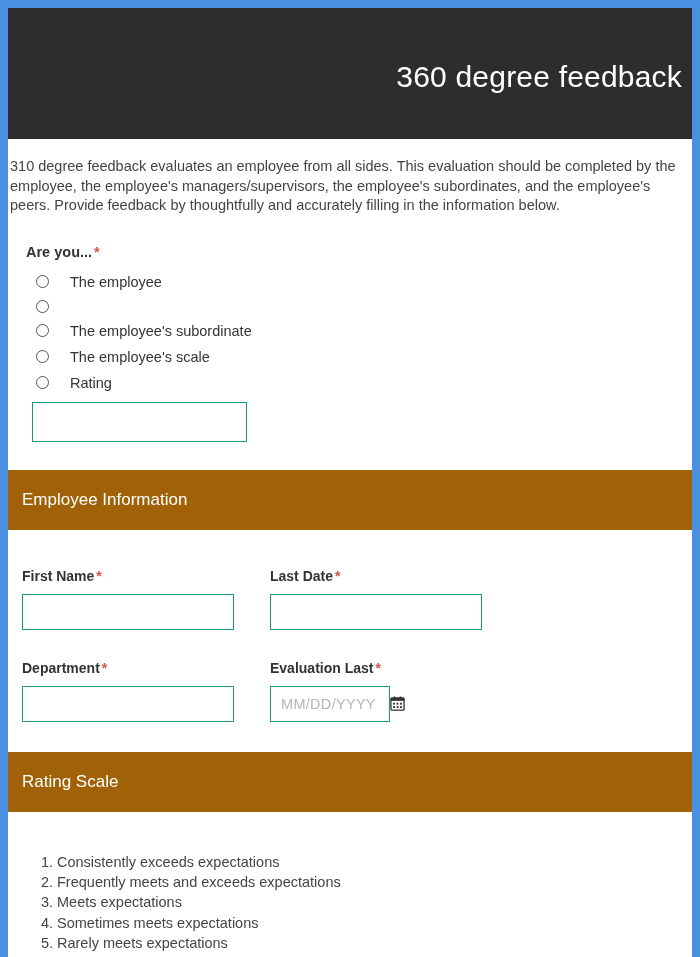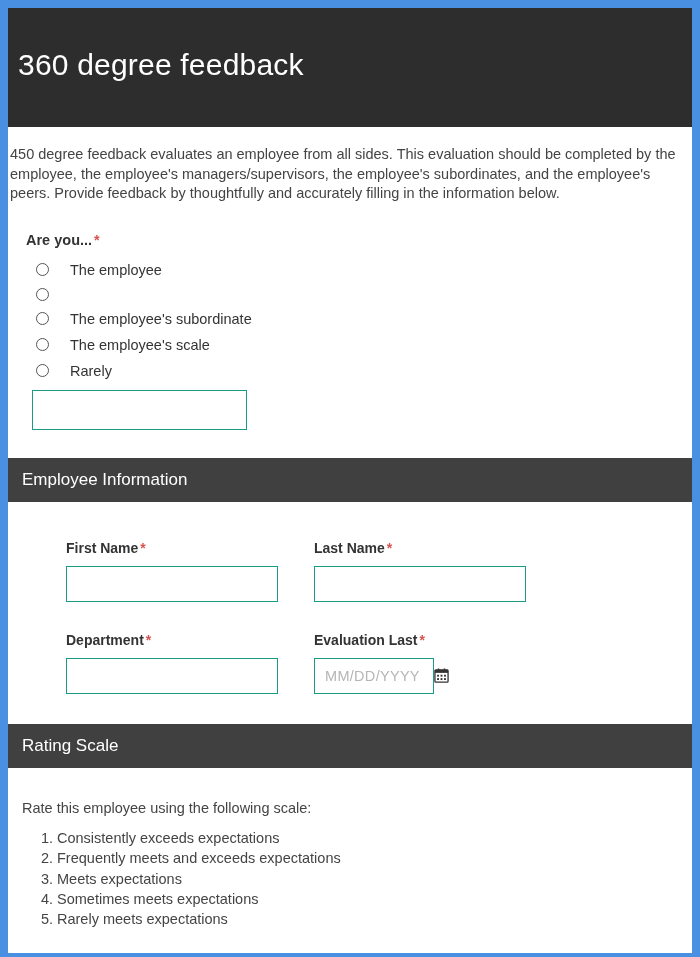--- a/index.html
+++ b/index.html
@@ -9,22 +9,22 @@
     padding: 8px;
     width: 700px;
   }
   .page {
     background: #fff;
     width: 100%;
   }
   .header {
     background: #2d2d2d;
     color: #fff;
-    text-align: left;
-    padding: 40px 10px 45px;
+    text-align: right;
+    padding: 52px 10px 45px;
   }
   .header h1 {
     font-size: 30px;
     font-weight: 400;
     letter-spacing: 0.2px;
   }
   .intro {
     color: #444;
     font-size: 14.5px;
     line-height: 1.35;
@@ -59,29 +59,28 @@
   .other-input {
     margin: 6px 0 0 6px;
     width: 215px;
     height: 40px;
     border: 1px solid #1a9b87;
     background: #fff;
     padding: 6px 8px;
     font-size: 14px;
   }
   .section-bar {
-    background: #404040;
+    background: #a16207;
     color: #fff;
     font-size: 17px;
     font-weight: 400;
-    padding: 12px 14px;
+    padding: 20px 14px;
   }
   .section-body {
     padding: 38px 14px 30px;
-    margin-left: 44px;
   }
   .row {
     display: flex;
     gap: 10px;
     margin-bottom: 30px;
   }
   .col { flex: 0 0 218px; }
   .col + .col { margin-left: 20px; }
   .field-label {
     font-size: 14px;
@@ -128,21 +127,21 @@
 </style>
 </head>
 <body>
 
 <div class="page">
 
   <div class="header">
     <h1>360 degree feedback</h1>
   </div>
 
-  <p class="intro">450 degree feedback evaluates an employee from all sides. This evaluation should be completed by the employee, the employee's managers/supervisors, the employee's subordinates, and the employee's peers. Provide feedback by thoughtfully and accurately filling in the information below.</p>
+  <p class="intro">310 degree feedback evaluates an employee from all sides. This evaluation should be completed by the employee, the employee's managers/supervisors, the employee's subordinates, and the employee's peers. Provide feedback by thoughtfully and accurately filling in the information below.</p>
 
   <div class="q-block">
     <div class="q-label">
       <span>Are you...</span><span class="req">*</span>
     </div>
     <label class="radio-item">
       <span class="radio-circle"></span>
       <span>The employee</span>
     </label>
     <label class="radio-item">
@@ -151,38 +150,38 @@
     <label class="radio-item">
       <span class="radio-circle"></span>
       <span>The employee's subordinate</span>
     </label>
     <label class="radio-item">
       <span class="radio-circle"></span>
       <span>The employee's scale</span>
     </label>
     <label class="radio-item">
       <span class="radio-circle"></span>
-      <span>Rarely</span>
+      <span>Rating</span>
     </label>
     <input class="other-input" type="text" value="" style="">
   </div>
 
   <div class="section-bar">Employee Information</div>
 
   <div class="section-body">
     <div class="row">
       <div class="col">
         <label class="field-label">
           <span>First Name</span><span class="req">*</span>
         </label>
         <input class="text-input" type="text" value="" style="">
       </div>
       <div class="col">
         <label class="field-label">
-          <span>Last Name</span><span class="req">*</span>
+          <span>Last Date</span><span class="req">*</span>
         </label>
         <input class="text-input" type="text" value="" style="">
       </div>
     </div>
     <div class="row" style="margin-bottom:0;align-items:flex-end;">
       <div class="col">
         <label class="field-label">
           <span>Department</span><span class="req">*</span>
         </label>
         <input class="text-input" type="text" value="" style="">
@@ -208,21 +207,20 @@
             </svg>
           </span>
         </div>
       </div>
     </div>
   </div>
 
   <div class="section-bar">Rating Scale</div>
 
   <div class="scale-body">
-    <p>Rate this employee using the following scale:</p>
     <ol>
       <li>Consistently exceeds expectations</li>
       <li>Frequently meets and exceeds expectations</li>
       <li>Meets expectations</li>
       <li>Sometimes meets expectations</li>
       <li>Rarely meets expectations</li>
     </ol>
   </div>
 
 </div>

